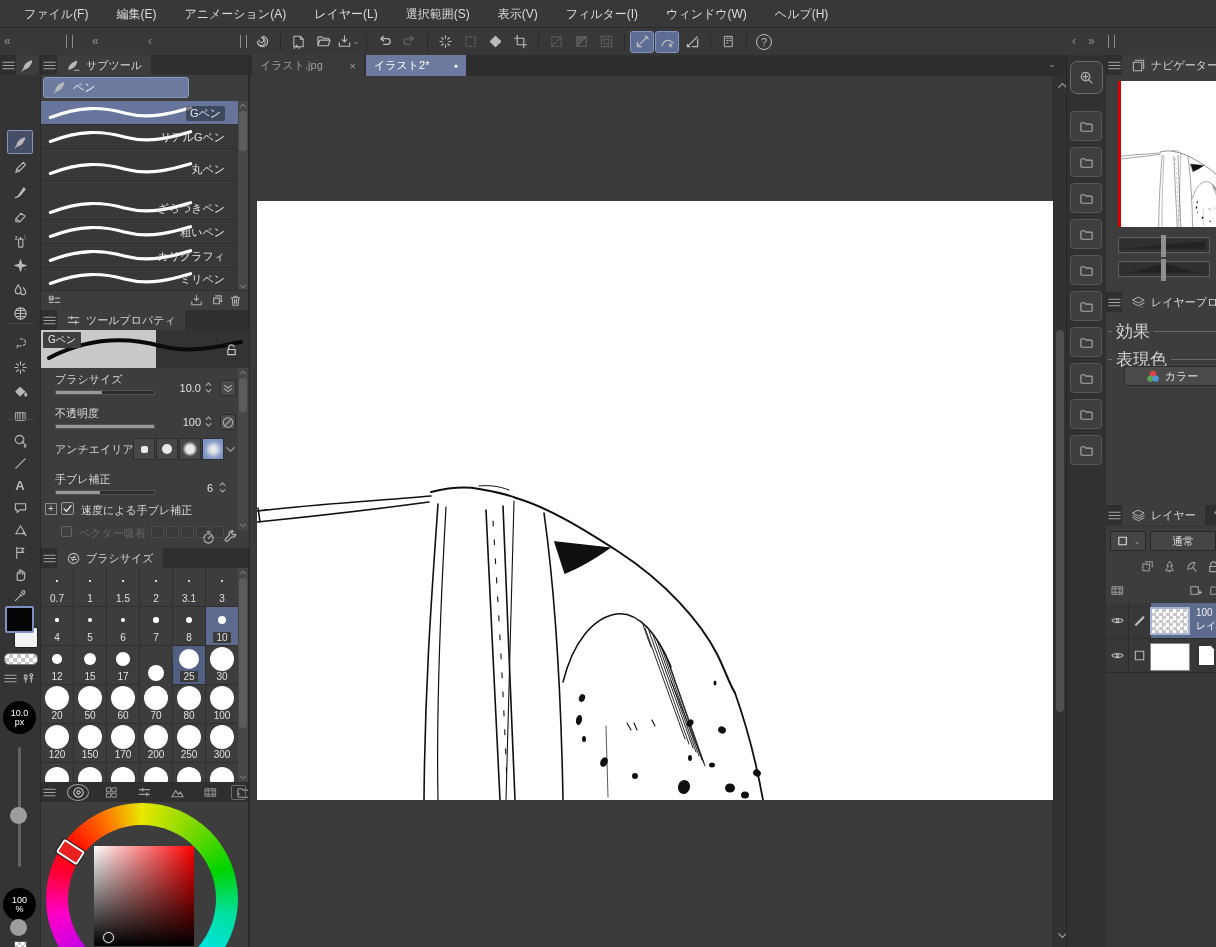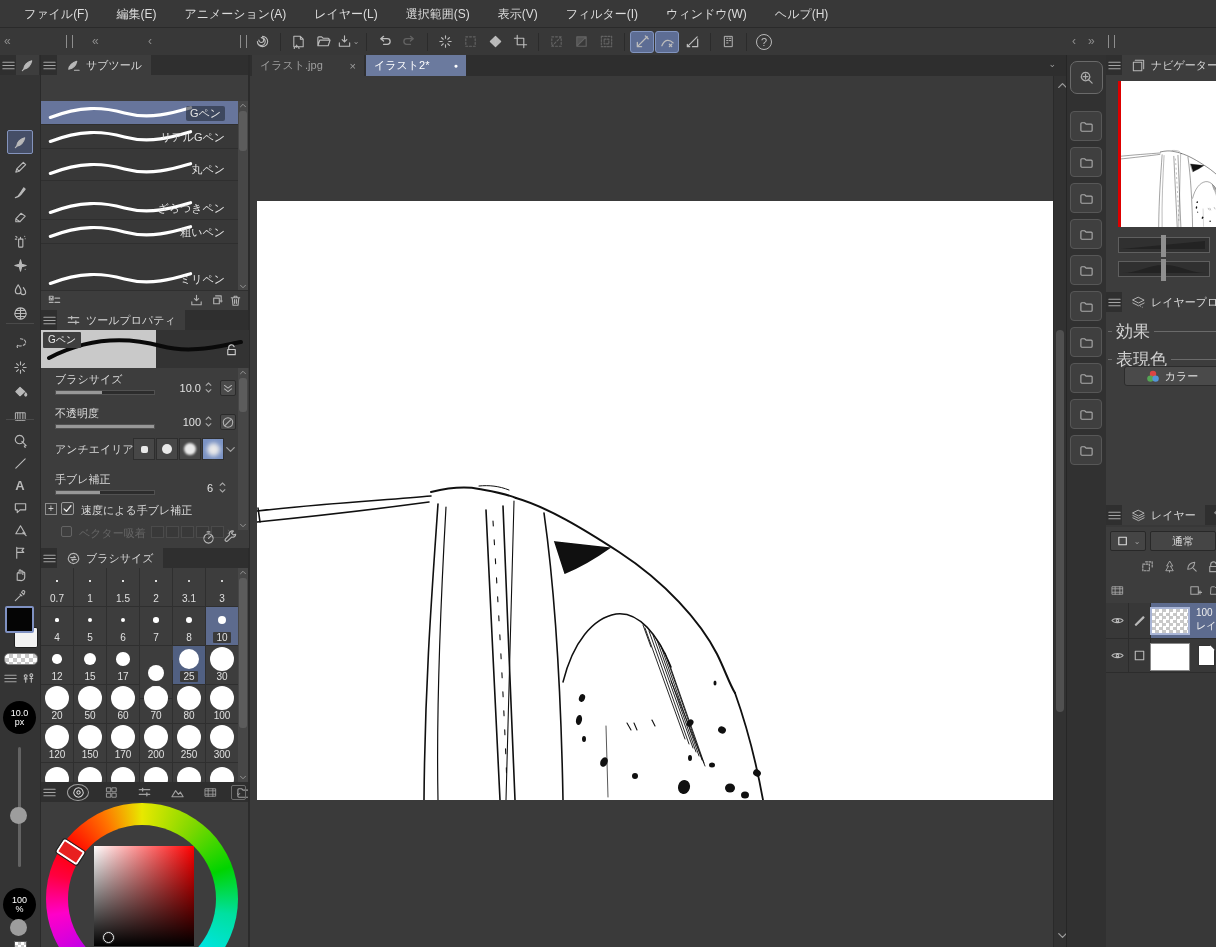--- a/index.html
+++ b/index.html
@@ -403,20 +403,30 @@
       </span>
     <span class="ptab">
       <span class="ic" id="subtool-ic">
           <svg viewBox="0 0 16 16" width="15" height="15">
             <path d="M3 12 C3 8.5 7 4.5 11.5 3.5 C10.5 8 7 11 3 12 Z M9 13 h5" fill="#b9b9b9" stroke="currentColor" stroke-width="1.2" stroke-linecap="round" stroke-linejoin="round"></path>
           </svg>
         </span>
       <span>サブツール</span>
     </span>
   </div>
+  <div id="subtool-group">
+    <div id="subtool-pill">
+      <span class="ic" id="pill-ic">
+          <svg viewBox="0 0 16 16" width="15" height="15">
+            <path d="M4 12 C4 8 8 4 12.5 3 C11.5 7.5 8 11 4 12 Z M4 12 L2.5 13.5 M6.5 9.5 l.01 0" fill="#b9b9b9" stroke="currentColor" stroke-width="1.2" stroke-linecap="round" stroke-linejoin="round"></path>
+          </svg>
+        </span>
+      <span>ペン</span>
+    </div>
+  </div>
   <div id="brush-list">
       <div class="brow selected" style="top: 0px;">
         <svg width="150" height="20" viewBox="0 0 170 22">
           <path d="M6 16 C40 3 65 4 90 11 C120 19 148 10 165 5" fill="none" stroke="#fff" stroke-width="3.6" stroke-linecap="round"></path>
         </svg>
         <span class="blabel badged">Gペン</span>
       </div>
       <div class="brow" style="top: 23.75px;">
         <svg width="150" height="20" viewBox="0 0 170 22">
           <path d="M6 16 C40 3 65 4 90 11 C120 19 148 10 165 5" fill="none" stroke="#fff" stroke-width="3.6" stroke-linecap="round"></path>
@@ -433,20 +443,26 @@
         <svg width="150" height="20" viewBox="0 0 170 22">
           <path d="M6 16 C40 3 65 4 90 11 C120 19 148 10 165 5" fill="none" stroke="#fff" stroke-width="3.6" stroke-linecap="round"></path>
         </svg>
         <span class="blabel">ざらつきペン</span>
       </div>
       <div class="brow" style="top: 118.75px;">
         <svg width="150" height="20" viewBox="0 0 170 22">
           <path d="M6 16 C40 3 65 4 90 11 C120 19 148 10 165 5" fill="none" stroke="#fff" stroke-width="3.6" stroke-linecap="round"></path>
         </svg>
         <span class="blabel">粗いペン</span>
+      </div>
+      <div class="brow" style="top: 142.5px;">
+        <svg width="150" height="20" viewBox="0 0 170 22">
+          <path d="M6 16 C40 3 65 4 90 11 C120 19 148 10 165 5" fill="none" stroke="#fff" stroke-width="3.6" stroke-linecap="round"></path>
+        </svg>
+        <span class="blabel">カリグラフィ</span>
       </div>
       <div class="brow" style="top: 166.25px;">
         <svg width="150" height="20" viewBox="0 0 170 22">
           <path d="M6 16 C40 3 65 4 90 11 C120 19 148 10 165 5" fill="none" stroke="#fff" stroke-width="3.6" stroke-linecap="round"></path>
         </svg>
         <span class="blabel">ミリペン</span>
       </div>
     </div>
   <div class="sbar" style="right:0;top:46px;height:190px">
     <span class="ar" style="top:0" id="sb1u">

